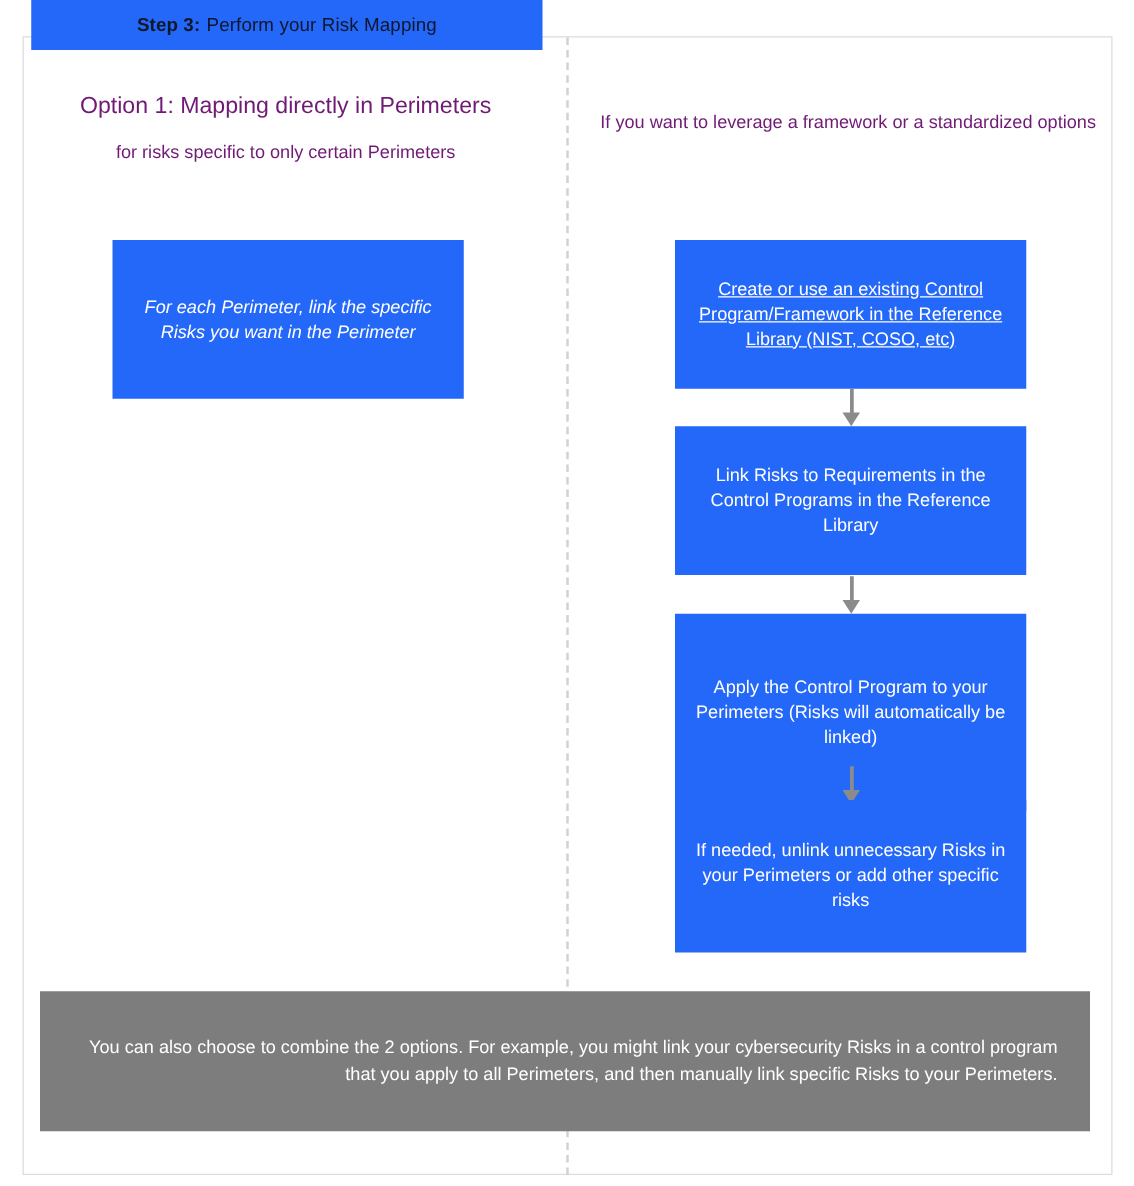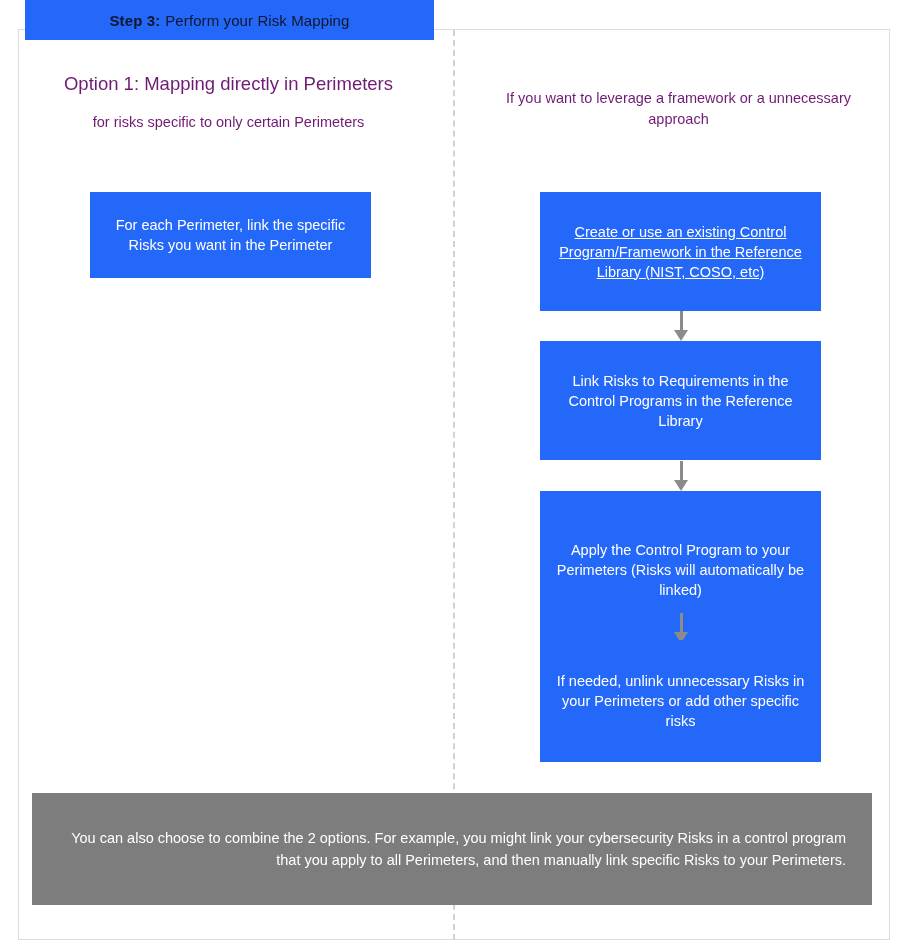--- a/index.html
+++ b/index.html
@@ -86,21 +86,21 @@
     color: #ffffff;
     display: flex;
     align-items: center;
     justify-content: center;
     text-align: center;
     font-size: 14.5px;
     line-height: 20px;
     padding: 0 12px;
     box-sizing: border-box;
   }
-  #box-left-1  { left: 90px;  top: 192px; width: 281px; height: 86px; }
+  #box-left-1  { left: 90px;  top: 192px; width: 281px; height: 127px; font-style: italic; }
   #box-right-1 { left: 540px; top: 192px; width: 281px; height: 119px; text-decoration: underline; }
   #box-right-2 { left: 540px; top: 341px; width: 281px; height: 119px; }
   #box-right-3 { left: 540px; top: 491px; width: 281px; height: 158px; }
   #box-right-4 { left: 540px; top: 640px; width: 281px; height: 122px; }
 
   
   .arrow {
     position: absolute;
     left: 674px;
     width: 14px;
@@ -158,21 +158,21 @@
   <span class="step-label">Step 3:</span>
   <span class="step-title">Perform your Risk Mapping</span>
 </div>
 
 <div id="col1-head" class="col-head">
   <div class="title">Option 1: Mapping directly in Perimeters</div>
   <div class="sub">for risks specific to only certain Perimeters</div>
 </div>
 
 <div id="col2-head" class="col-head">
-  <div class="sub">If you want to leverage a framework or a unnecessary approach</div>
+  <div class="sub">If you want to leverage a framework or a standardized options</div>
 </div>
 
 <div id="box-left-1" class="flow-box">For each Perimeter, link the specific Risks you want in the Perimeter</div>
 
 <div id="box-right-1" class="flow-box">Create or use an existing Control Program/Framework in the Reference Library (NIST, COSO, etc)</div>
 
 <div id="arrow-1" class="arrow">
   <span class="shaft"></span>
   <span class="head"></span>
 </div>

